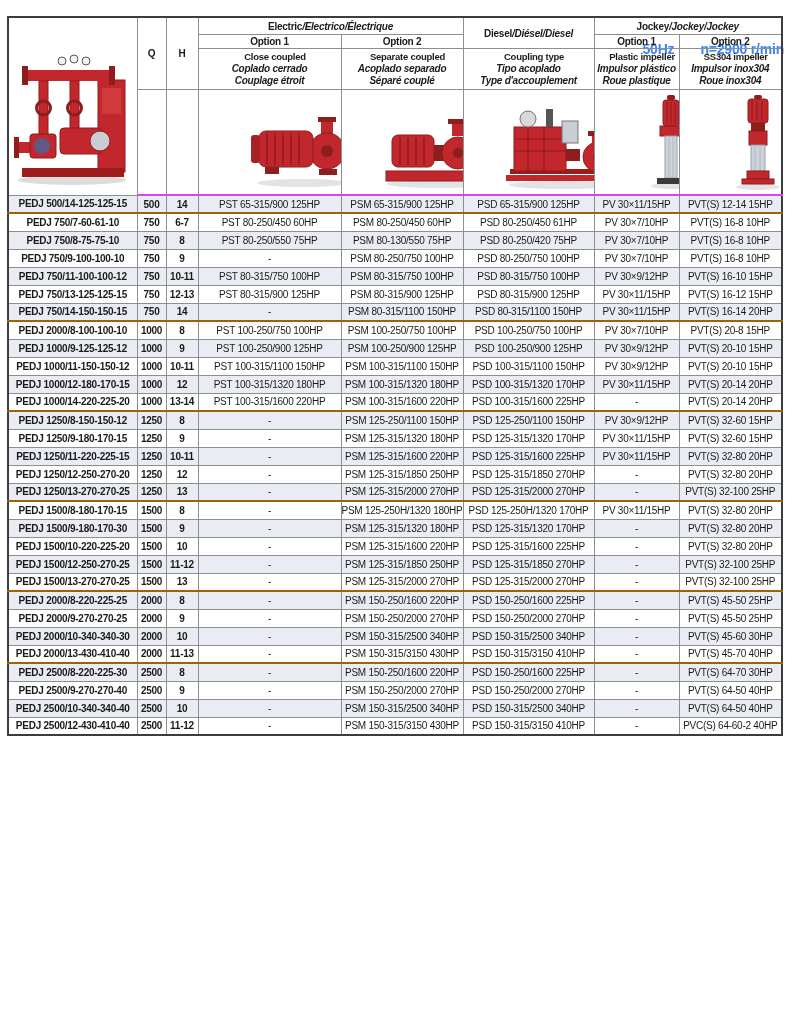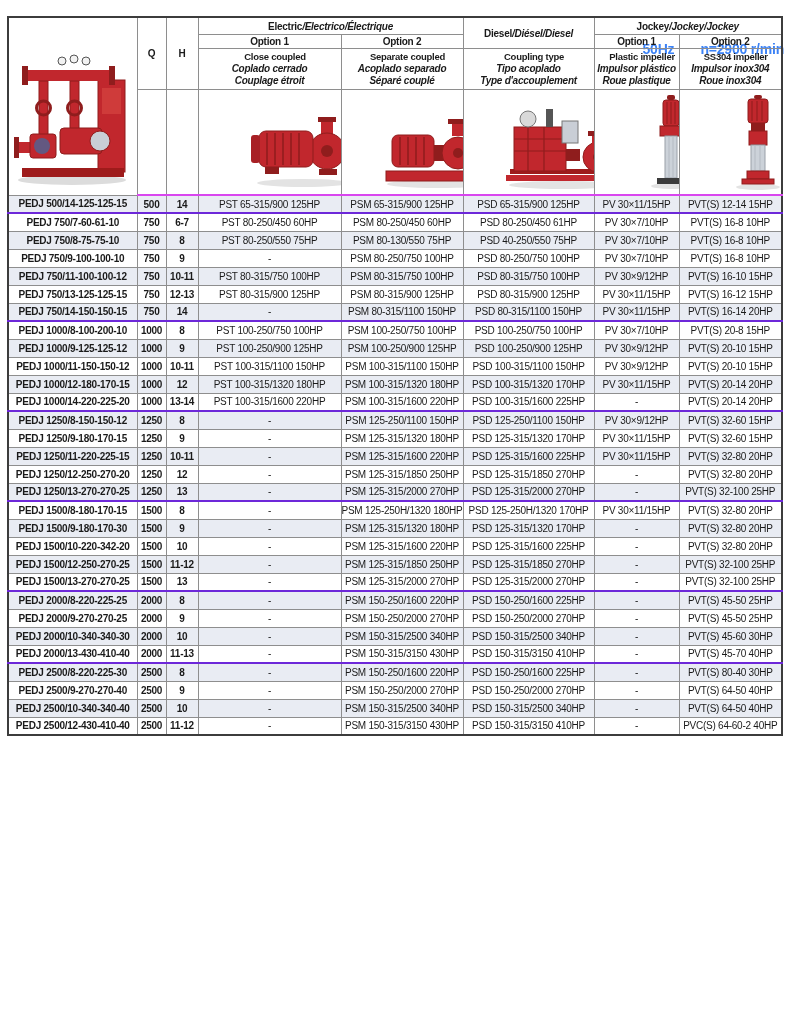--- a/index.html
+++ b/index.html
@@ -39,21 +39,21 @@
   .desc .l1{display:block;font-size:9.5px;font-weight:bold;line-height:1.25;padding-left:11px;}
   .desc .l2{display:block;font-size:10px;font-weight:bold;font-style:italic;line-height:1.2;}
   .qh-label{font-size:11px;font-weight:bold;color:#111;}
   .unit-label{font-size:10.5px;font-weight:bold;color:#111;}
   td.img-cell{background:#fff;}
   td.img-cell svg{display:block;margin:0 auto;}
 
   
   tbody tr{height:18px;}
   tbody tr.shaded td{background:#e9ecf3;}
-  tbody tr.section-start td{border-top:2px solid #6d28d9;}
+  tbody tr.section-start td{border-top:2px solid #a16207;}
   td.model-cell{
     text-align:left;padding-left:12px;font-weight:bold;color:#000;
     font-size:10px;letter-spacing:-0.45px;
   }
   td.qh-cell{color:#0e6bbd;font-weight:bold;letter-spacing:-0.4px;}
 </style>
 </head>
 <body>
 
 <div class="speed-note">
@@ -234,21 +234,21 @@
     <td>PSD 80-250/450 61HP</td>
     <td>PV 30×7/10HP</td>
     <td>PVT(S) 16-8 10HP</td>
   </tr>
       <tr class="shaded">
     <td class="model-cell">PEDJ 750/8-75-75-10</td>
     <td class="qh-cell">750</td>
     <td class="qh-cell">8</td>
     <td>PST 80-250/550 75HP</td>
     <td>PSM 80-130/550 75HP</td>
-    <td>PSD 40-250/550 75HP</td>
+    <td>PSD 80-250/420 75HP</td>
     <td>PV 30×7/10HP</td>
     <td>PVT(S) 16-8 10HP</td>
   </tr>
       <tr>
     <td class="model-cell">PEDJ 750/9-100-100-10</td>
     <td class="qh-cell">750</td>
     <td class="qh-cell">9</td>
     <td>-</td>
     <td>PSM 80-250/750 100HP</td>
     <td>PSD 80-250/750 100HP</td>
@@ -279,21 +279,21 @@
     <td class="model-cell">PEDJ 750/14-150-150-15</td>
     <td class="qh-cell">750</td>
     <td class="qh-cell">14</td>
     <td>-</td>
     <td>PSM 80-315/1100 150HP</td>
     <td>PSD 80-315/1100 150HP</td>
     <td>PV 30×11/15HP</td>
     <td>PVT(S) 16-14 20HP</td>
   </tr>
       <tr class="section-start">
-    <td class="model-cell">PEDJ 1000/8-100-200-10</td>
+    <td class="model-cell">PEDJ 2000/8-100-100-10</td>
     <td class="qh-cell">1000</td>
     <td class="qh-cell">8</td>
     <td>PST 100-250/750 100HP</td>
     <td>PSM 100-250/750 100HP</td>
     <td>PSD 100-250/750 100HP</td>
     <td>PV 30×7/10HP</td>
     <td>PVT(S) 20-8 15HP</td>
   </tr>
       <tr class="shaded">
     <td class="model-cell">PEDJ 1000/9-125-125-12</td>
@@ -399,21 +399,21 @@
     <td class="model-cell">PEDJ 1500/9-180-170-30</td>
     <td class="qh-cell">1500</td>
     <td class="qh-cell">9</td>
     <td>-</td>
     <td>PSM 125-315/1320 180HP</td>
     <td>PSD 125-315/1320 170HP</td>
     <td>-</td>
     <td>PVT(S) 32-80 20HP</td>
   </tr>
       <tr>
-    <td class="model-cell">PEDJ 1500/10-220-342-20</td>
+    <td class="model-cell">PEDJ 1500/10-220-225-20</td>
     <td class="qh-cell">1500</td>
     <td class="qh-cell">10</td>
     <td>-</td>
     <td>PSM 125-315/1600 220HP</td>
     <td>PSD 125-315/1600 225HP</td>
     <td>-</td>
     <td>PVT(S) 32-80 20HP</td>
   </tr>
       <tr class="shaded">
     <td class="model-cell">PEDJ 1500/12-250-270-25</td>
@@ -476,21 +476,21 @@
     <td>PVT(S) 45-70 40HP</td>
   </tr>
       <tr class="shaded section-start">
     <td class="model-cell">PEDJ 2500/8-220-225-30</td>
     <td class="qh-cell">2500</td>
     <td class="qh-cell">8</td>
     <td>-</td>
     <td>PSM 150-250/1600 220HP</td>
     <td>PSD 150-250/1600 225HP</td>
     <td>-</td>
-    <td>PVT(S) 80-40 30HP</td>
+    <td>PVT(S) 64-70 30HP</td>
   </tr>
       <tr>
     <td class="model-cell">PEDJ 2500/9-270-270-40</td>
     <td class="qh-cell">2500</td>
     <td class="qh-cell">9</td>
     <td>-</td>
     <td>PSM 150-250/2000 270HP</td>
     <td>PSD 150-250/2000 270HP</td>
     <td>-</td>
     <td>PVT(S) 64-50 40HP</td>

